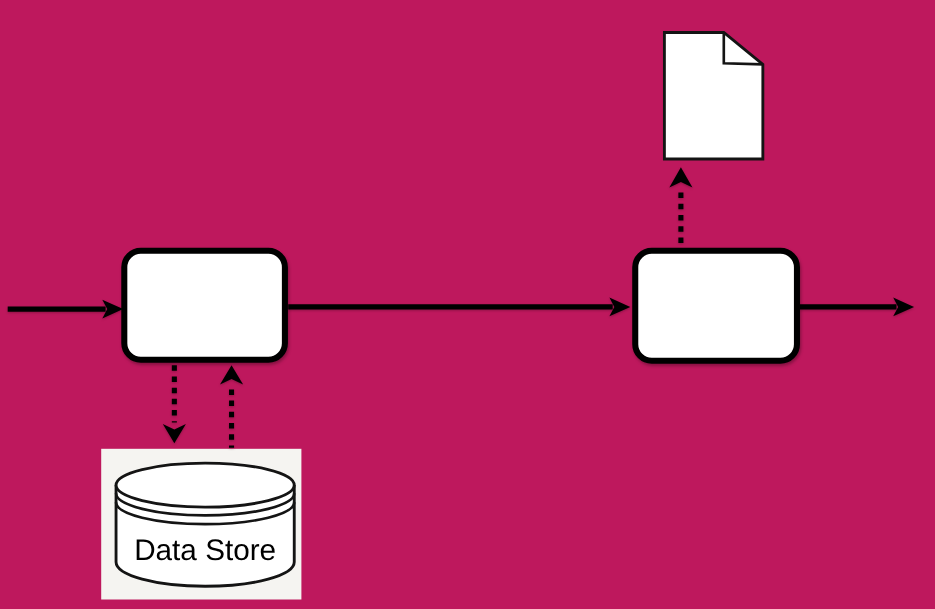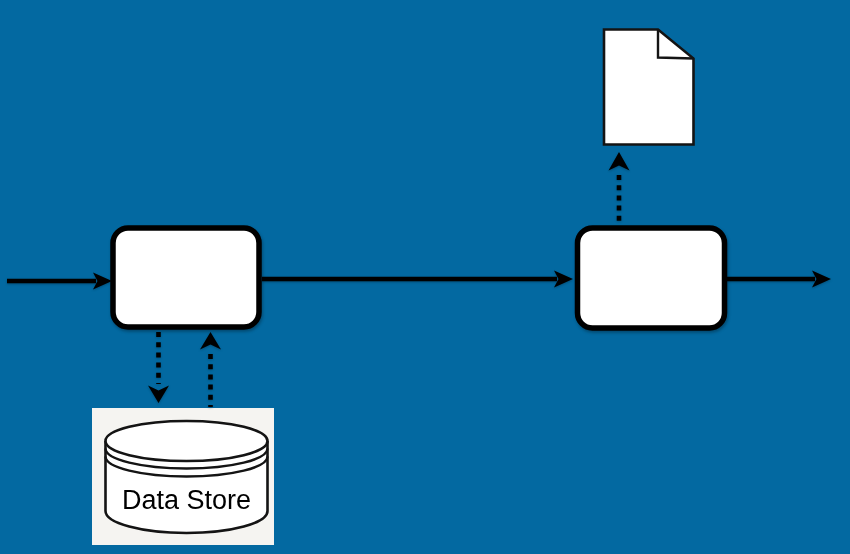--- a/index.html
+++ b/index.html
@@ -5,21 +5,21 @@
   html, body {
     margin: 0;
     padding: 0;
     background: #ffffff;
     font-family: "Liberation Sans", sans-serif;
   }
   .canvas {
     position: relative;
     width: 850px;
     height: 554px;
-    background: #0369a1;
+    background: #be185d;
     overflow: hidden;
   }
   svg { display: block; }
 
   .box {
     fill: #ffffff;
     stroke: #000000;
     stroke-width: 5.5;
     filter: drop-shadow(1px 2.5px 1.5px rgba(0,0,0,0.30));
   }

